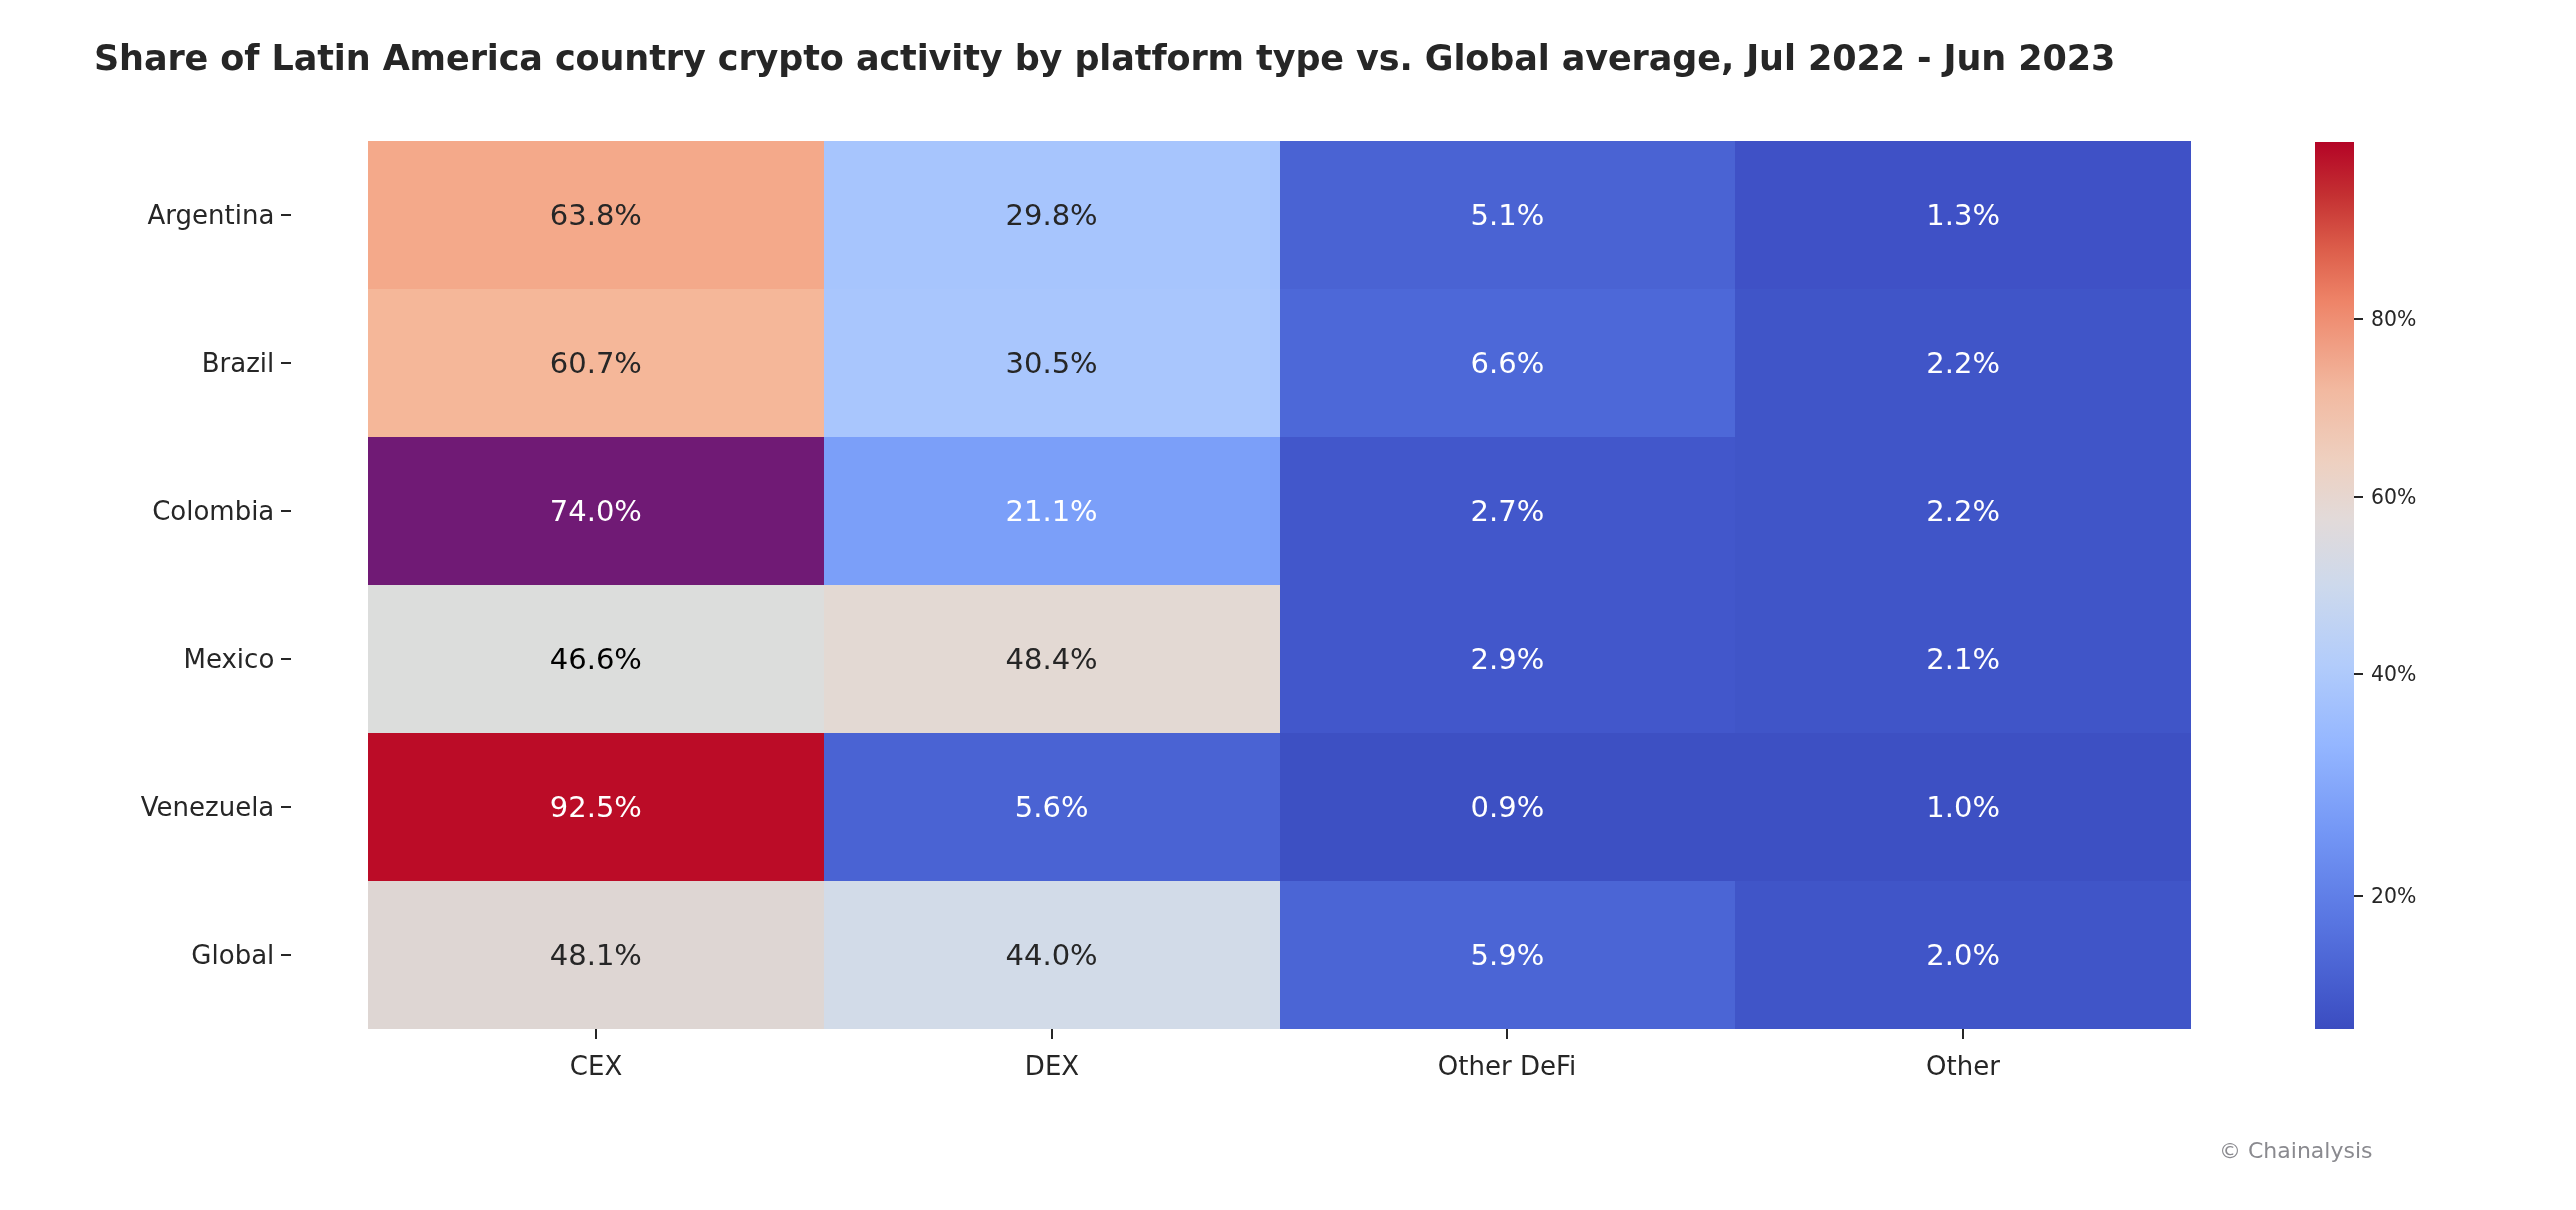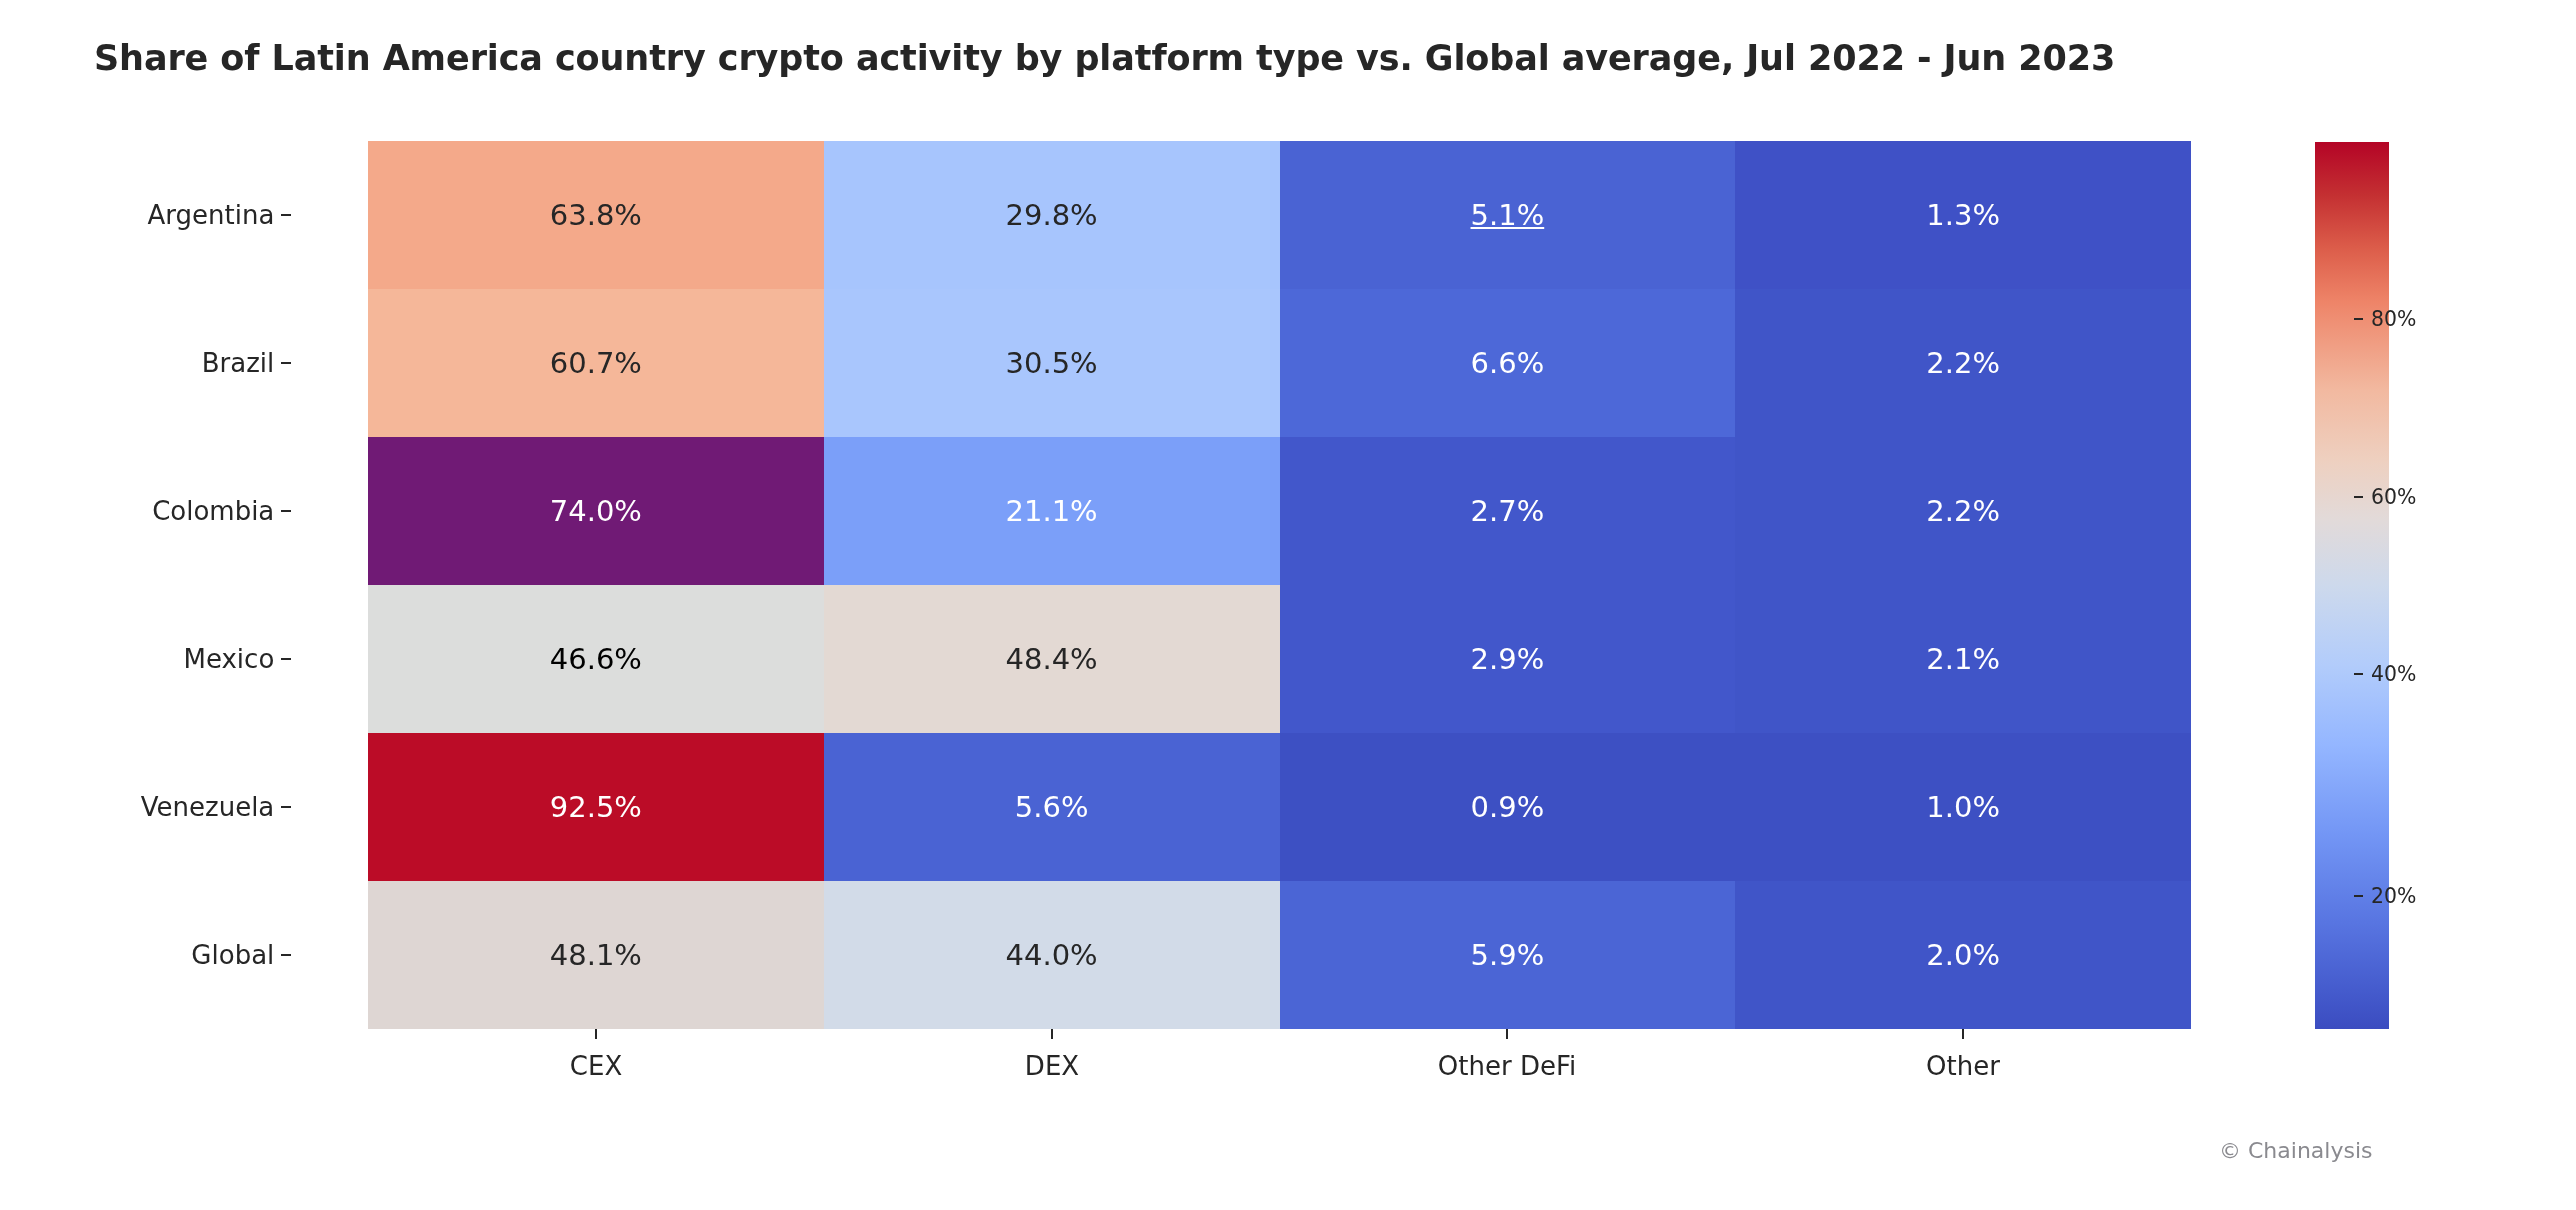--- a/index.html
+++ b/index.html
@@ -129,21 +129,20 @@
     white-space: nowrap;
   }
 
   
   .colorbar-wrap {
     position: absolute;
     left: 2315px;
     top: 142px;
     width: 39px;
     height: 887px;
-    padding-left: 35px;
   }
   .colorbar-gradient {
     position: absolute;
     inset: 0;
     background: linear-gradient(to top,
       #3b4cc0 0%,
       #445acc 4%,
       #5875e1 12%,
       #7396f5 22%,
       #94b6ff 32%,
@@ -224,21 +223,21 @@
 
   <div class="plot-area">
     <div class="heat-grid" id="heat-grid">
         <div class="heat-cell" style="background: rgb(244, 169, 138);">
           <span class="cell-value" style="color: rgb(38, 38, 38);">63.8%</span>
         </div>
         <div class="heat-cell" style="background: rgb(167, 197, 253);">
           <span class="cell-value" style="color: rgb(38, 38, 38);">29.8%</span>
         </div>
         <div class="heat-cell" style="background: rgb(74, 99, 211);">
-          <span class="cell-value" style="color: rgb(255, 255, 255); text-decoration: underline;">5.1%</span>
+          <span class="cell-value" style="color: rgb(255, 255, 255);">5.1%</span>
         </div>
         <div class="heat-cell" style="background: rgb(63, 81, 198);">
           <span class="cell-value" style="color: rgb(255, 255, 255);">1.3%</span>
         </div>
         <div class="heat-cell" style="background: rgb(245, 183, 153);">
           <span class="cell-value" style="color: rgb(38, 38, 38);">60.7%</span>
         </div>
         <div class="heat-cell" style="background: rgb(169, 198, 253);">
           <span class="cell-value" style="color: rgb(38, 38, 38);">30.5%</span>
         </div>

